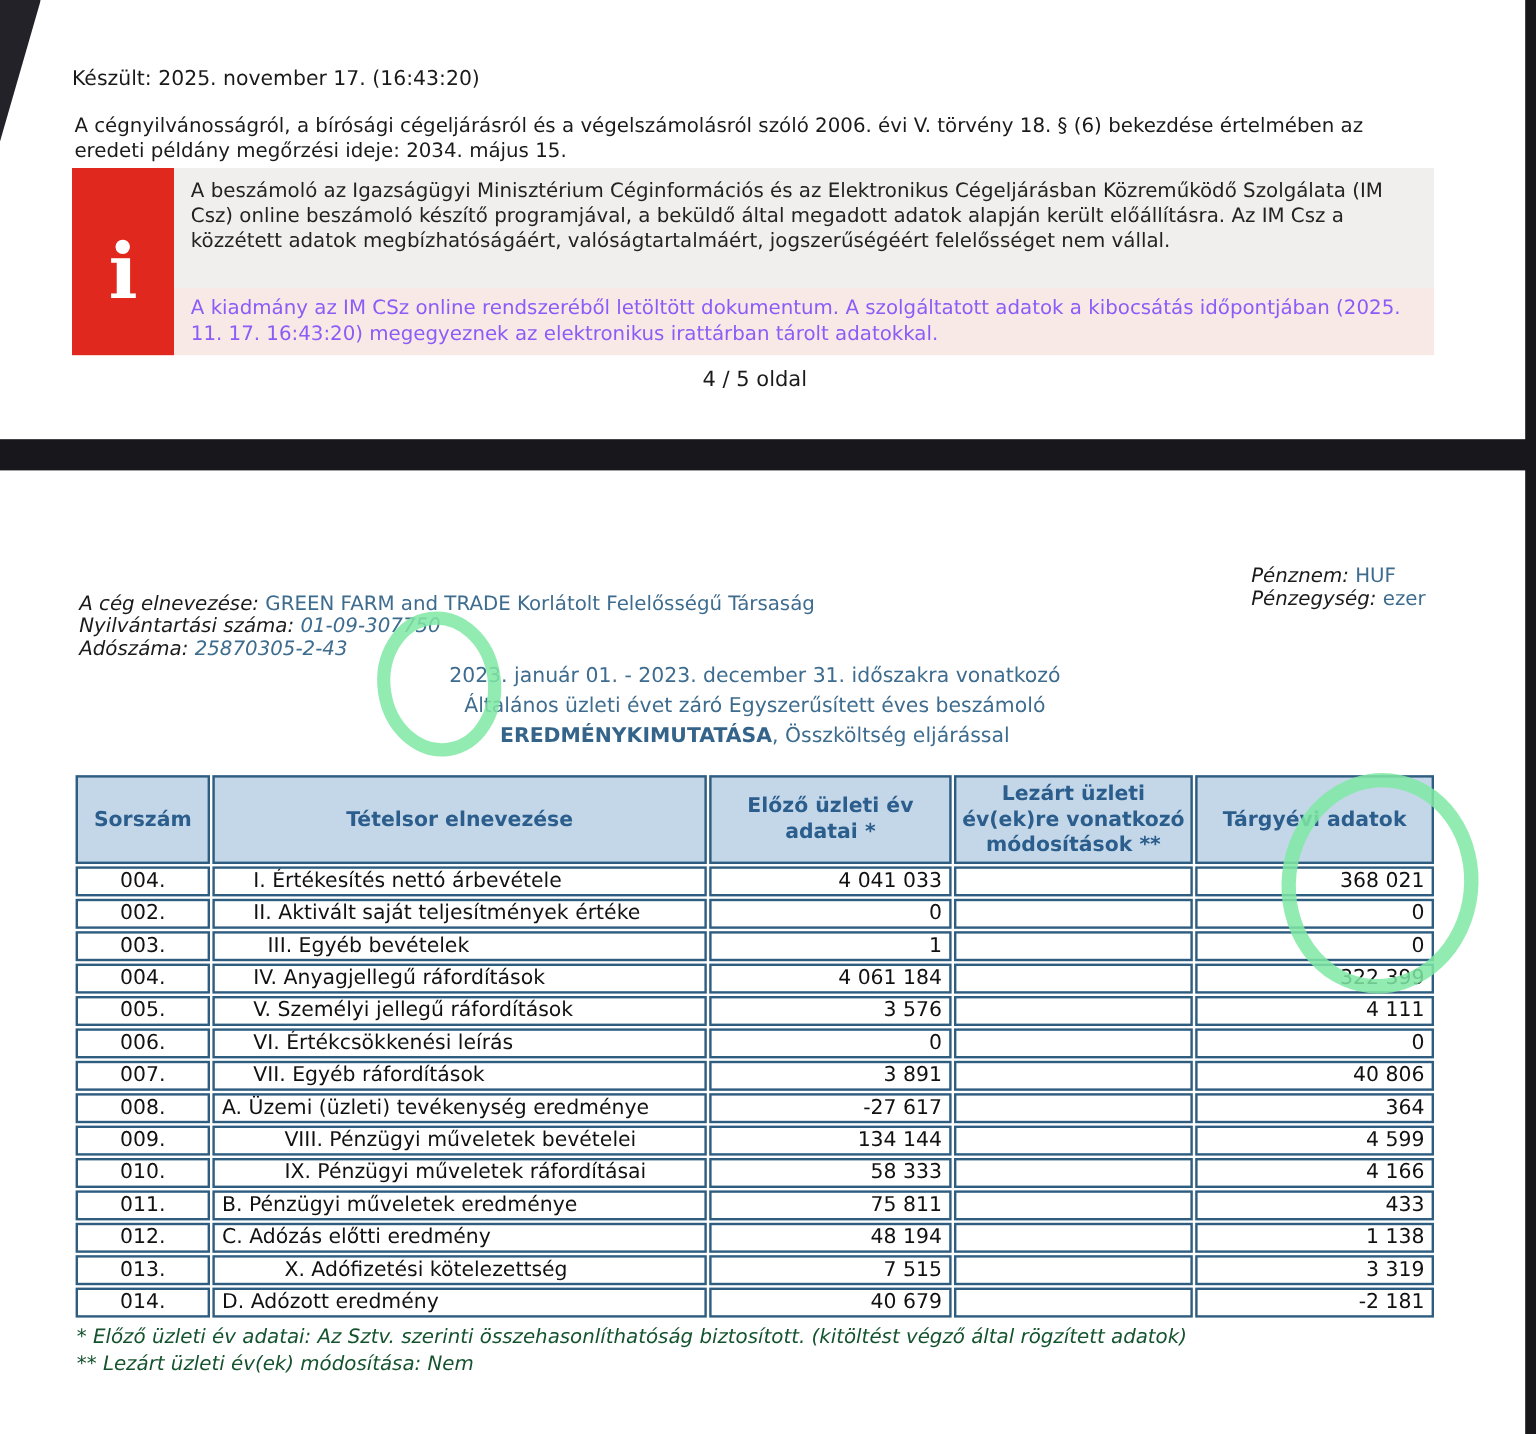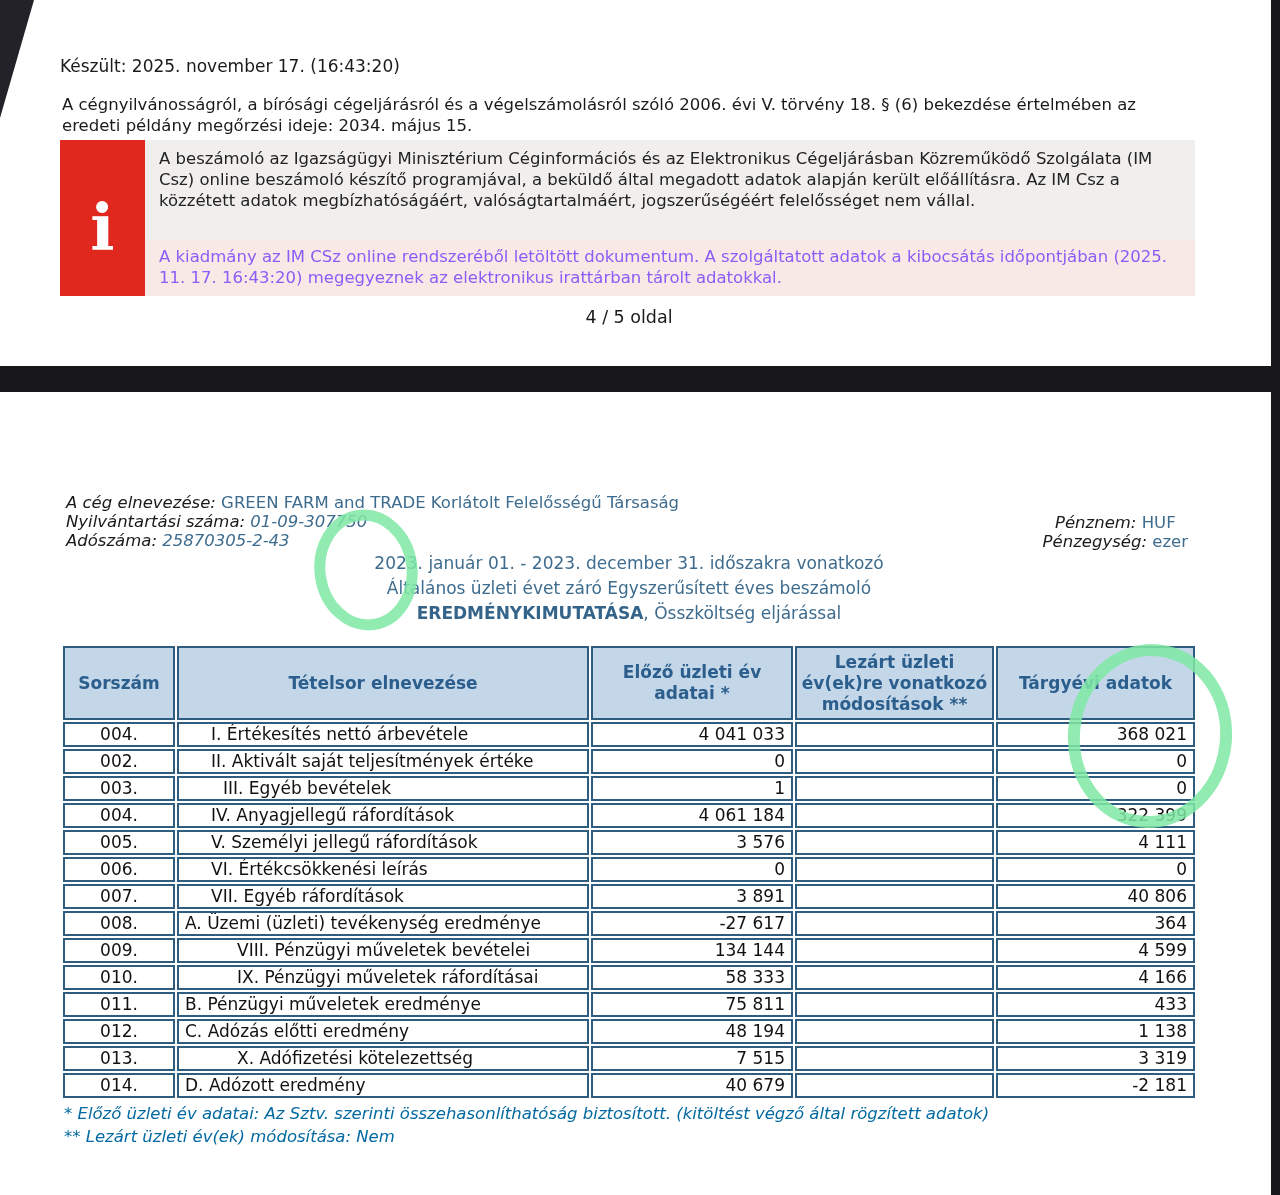--- a/index.html
+++ b/index.html
@@ -50,21 +50,21 @@
     background: #f8e9e7; padding: 6px 14px 8px 14px;
     font-size: 16.5px; line-height: 21px; color: #8b5cf6; flex: 1;
   }
   .page-indicator {
     position: absolute; left: 63px; top: 307px; width: 1132px;
     text-align: center; font-size: 17.5px; color: #1a1a1a;
   }
 
   
   .company-left { position: absolute; left: 66px; top: 493px; font-size: 16.5px; line-height: 19px; }
-  .company-right { position: absolute; right: 92px; top: 513px; font-size: 16.5px; line-height: 19px; text-align: center; }
+  .company-right { position: absolute; right: 92px; top: 470px; font-size: 16.5px; line-height: 19px; text-align: left; }
   .lbl { font-style: italic; color: #1a1a1a; }
   .val { color: #3e6c8e; }
   .val-italic { color: #3e6c8e; font-style: italic; }
 
   .period-block {
     position: absolute; left: 63px; top: 551px; width: 1132px;
     text-align: center; color: #3e6c8e; font-size: 17px; line-height: 25px;
   }
   .period-title-bold { font-weight: bold; color: #35648a; }
 
@@ -81,21 +81,21 @@
   .fin-table td {
     background: #ffffff; border: 2px solid #2f5d80;
     font-size: 17px; line-height: 19px; height: 18px; padding: 1px 6px;
     color: #111; white-space: nowrap; overflow: hidden;
   }
   .c-num { text-align: center; }
   .numcell { text-align: right; }
 
   .footnotes {
     position: absolute; left: 64px; top: 1102px; width: 1120px;
-    font-style: italic; font-size: 16.5px; line-height: 23px; color: #0369a1;
+    font-style: italic; font-size: 16.5px; line-height: 23px; color: #14532d;
   }
 
   .annotations-layer { position: absolute; left: 0; top: 0; pointer-events: none; }
 </style>
 </head>
 <body>
 
 <div class="page">
 
   <div class="created-line">Készült: 2025. november 17. (16:43:20)</div>

